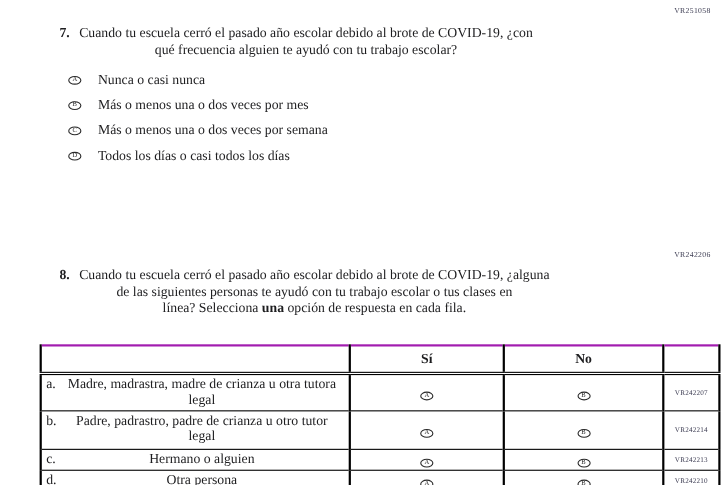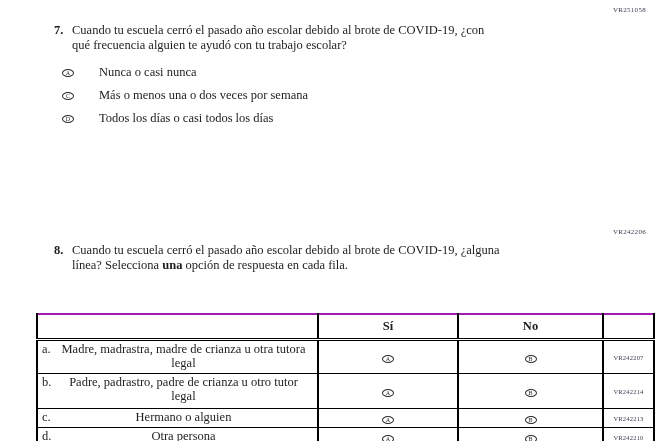--- a/index.html
+++ b/index.html
@@ -13,25 +13,25 @@
     font-family:"Liberation Serif","DejaVu Serif",serif;
   }
   .code-q7 { top:6px;  right:16px; }
   .code-q8 { top:228px; right:16px; }
 
   .question { position:absolute; left:54px; }
   .q7 { top:23px; }
   .q8 { top:243px; }
   .qhead { display:flex; align-items:flex-start; }
   .qnum { font-weight:bold; font-size:12.5px; line-height:15px; width:18px; flex:none; }
-  .qtext { font-size:12.5px; line-height:15px; }
+  .qtext { font-size:12.5px; line-height:15px;text-align:center; }
 
   .options { margin-left:8px; margin-top:8px; }
   .option { display:flex; align-items:center; height:23px; }
-  .olabel { margin-left:25px; font-size:12.5px; }
+  .olabel { margin-left:15px; font-size:12.5px; }
 
   .bubble {
     display:inline-flex; align-items:center; justify-content:center;
     width:12px; height:8px; border:1px solid #2a2a2a; border-radius:50%;
     box-sizing:border-box; flex:none; background:#fff;
   }
   .bubble span { font-size:6px; line-height:6px; color:#2a2a2a; transform:translateY(-0.2px); }
 
   table.qtable {
     position:absolute; left:36px; top:313px; width:617px;
@@ -72,40 +72,47 @@
     </div>
     <div class="options">
       <div class="option">
         <span class="bubble">
             <span>A</span>
           </span>
         <span class="olabel">Nunca o casi nunca</span>
       </div>
       <div class="option">
         <span class="bubble">
+            <span>B</span>
+          </span>
+        <span class="olabel">Más o menos una o dos veces por mes</span>
+      </div>
+      <div class="option">
+        <span class="bubble">
             <span>C</span>
           </span>
         <span class="olabel">Más o menos una o dos veces por semana</span>
       </div>
       <div class="option">
         <span class="bubble">
             <span>D</span>
           </span>
         <span class="olabel">Todos los días o casi todos los días</span>
       </div>
     </div>
   </section>
 
   <div class="vrcode code-q8">VR242206</div>
 
   <section class="question q8">
     <div class="qhead">
       <span class="qnum">8.</span>
       <div class="qtext">
         <div>Cuando tu escuela cerró el pasado año escolar debido al brote de COVID-19, ¿alguna</div>
+        <div>de las siguientes personas te ayudó con tu trabajo escolar o tus clases en</div>
         <div><span>línea? Selecciona </span><b>una</b><span> opción de respuesta en cada fila.</span></div>
       </div>
     </div>
   </section>
 
   <table class="qtable">
     <colgroup>
       <col style="width:281px">
         <col style="width:140px">
         <col style="width:145px">

